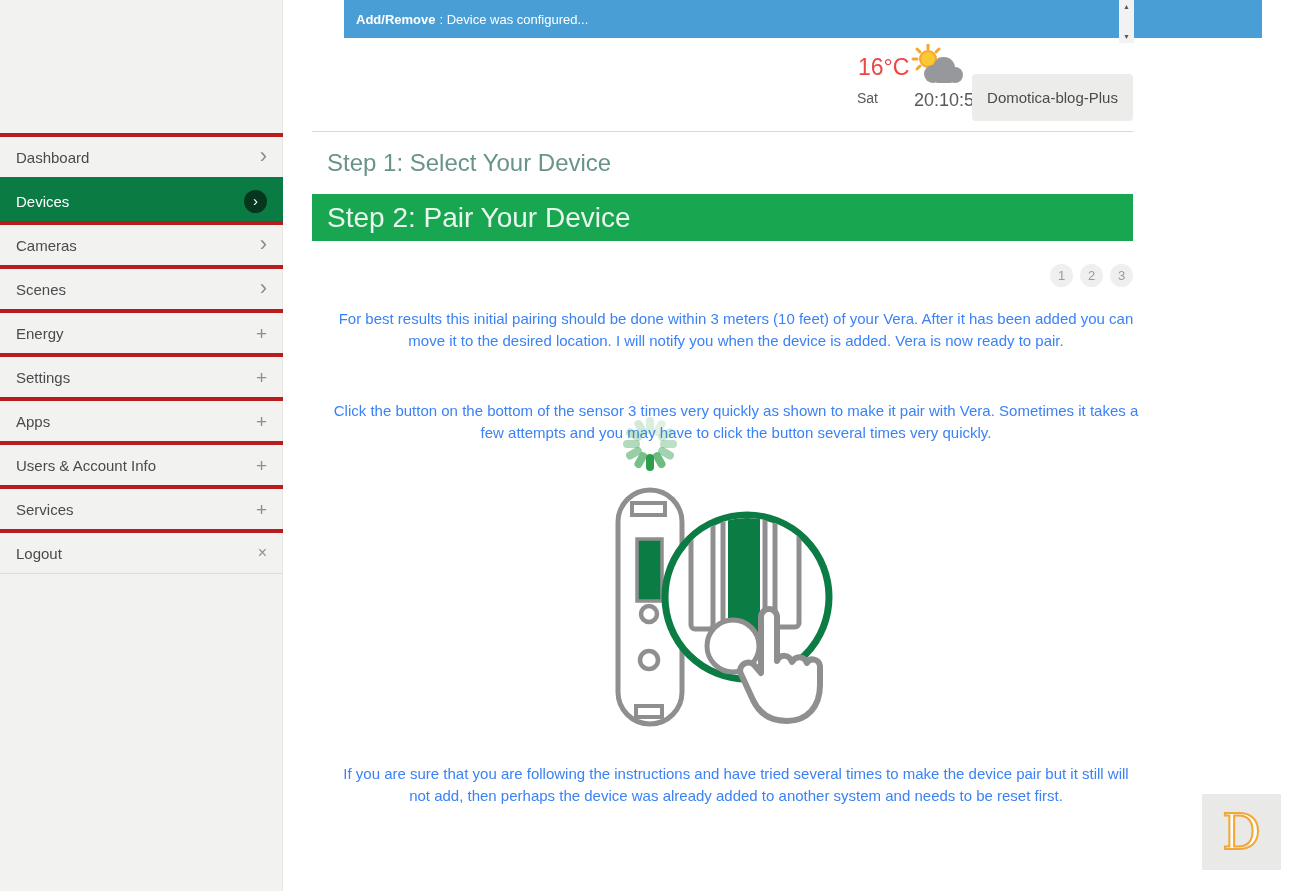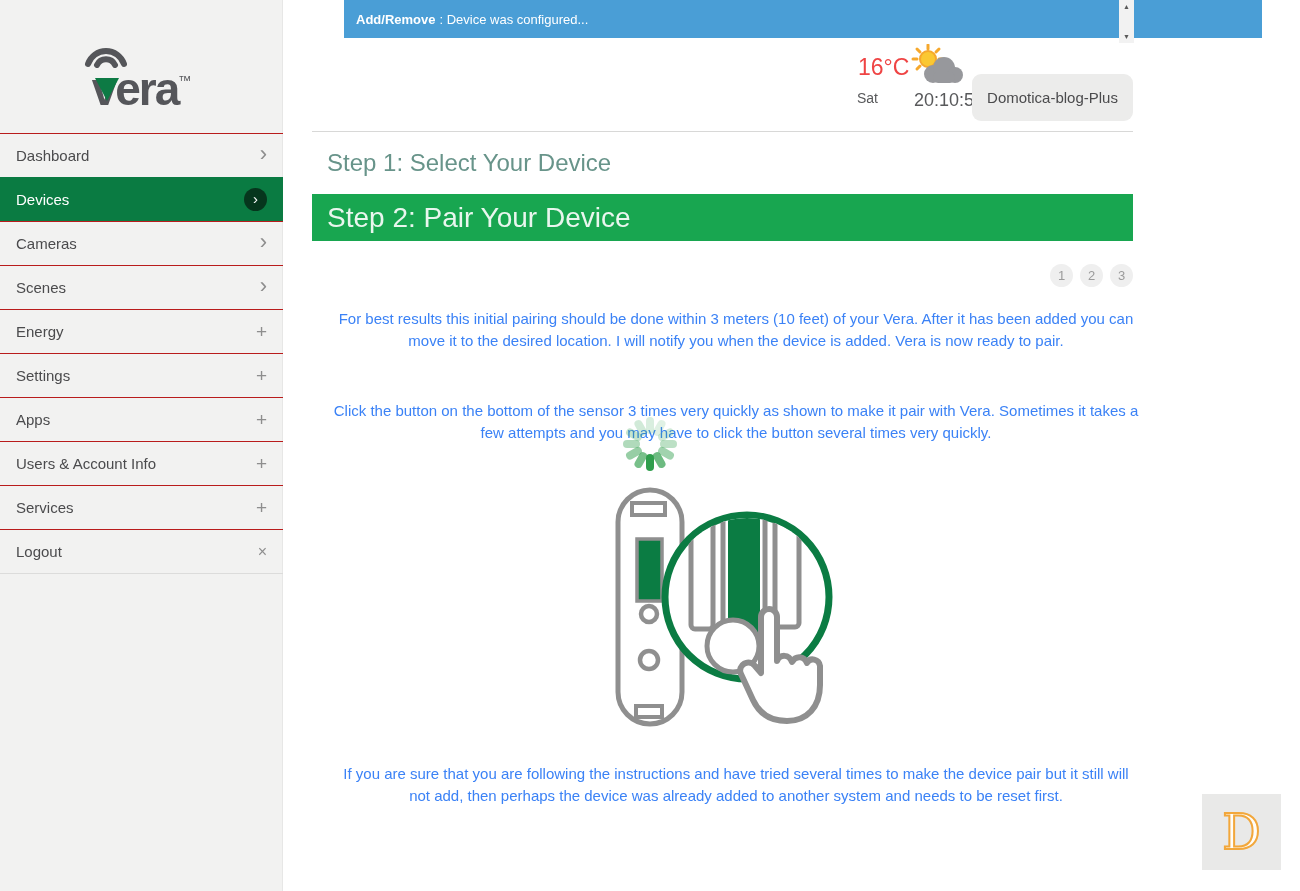--- a/index.html
+++ b/index.html
@@ -9,21 +9,21 @@
   .sidebar { position:absolute; left:0; top:0; width:283px; height:891px; background:#f2f2f1; border-right:1px solid #e7e7e6; }
   .logo { position:absolute; top:40px; left:0; width:283px; display:flex; justify-content:center; }
   .logo-wrap { position:relative; padding-top:26px; }
   .logo-text { font-size:46px; font-weight:700; color:#55565a; letter-spacing:-2px; line-height:1; }
   .logo-tm { font-size:13px; color:#55565a; vertical-align:20px; letter-spacing:0; font-weight:400; }
   .logo-arcs { position:absolute; left:-9px; top:2px; }
   .logo-tri { position:absolute; left:3px; top:38px; width:0; height:0;
               border-left:12px solid transparent; border-right:12px solid transparent; border-top:23px solid #0d7a44; }
 
   .menu { position:absolute; top:133px; left:0; width:283px; border-bottom:1px solid #dcdcdb; }
-  .menu-item { height:44px; border-top:1px solid #b91c1c; display:flex; align-items:center; justify-content:space-between;
+  .menu-item { height:44px; border-top:4px solid #b91c1c; display:flex; align-items:center; justify-content:space-between;
                padding:0 16px; font-size:15px; color:#4b4b4d; cursor:pointer; background:transparent; }
   .mi-icon { color:#8e8e8e; font-size:19px; line-height:1; font-weight:400; }
   .mi-icon.chev { font-size:22px; margin-top:-3px; }
   .mi-icon.x { font-size:16px; }
   .menu-item.selected { background:#0a7b42; border-top-color:#0a7b42; color:#ffffff;text-align:center; }
   .menu-item.selected .mi-icon { background:#06361d; color:#ffffff; width:23px; height:23px; border-radius:50%;
                display:flex; align-items:center; justify-content:center; font-size:15px; margin:0; padding-bottom:2px; }
 
   
   .banner { position:absolute; left:312px; top:0; width:918px; height:38px; background:#4a9ed6; color:#ffffff;
@@ -32,21 +32,21 @@
   .banner .msg { margin-left:4px; }
   .nscroll { position:absolute; left:1119px; top:0; width:15px; height:43px; background:#f2f2f2;
              display:flex; flex-direction:column; justify-content:space-between; align-items:center; padding:3px 0; }
   .nscroll span { font-size:7px; color:#5a5a5a; line-height:1; cursor:pointer; }
 
   
   .temp { position:absolute; left:858px; top:54px; font-size:23px; color:#ef4444; }
   .wicon { position:absolute; left:911px; top:44px; }
   .wday { position:absolute; left:857px; top:90px; font-size:14px; color:#58595b; }
   .wtime { position:absolute; left:914px; top:90px; font-size:18px; color:#58595b; }
-  .ctrl-btn { position:absolute; left:972px; top:74px; width:161px; height:47px; background:#ececeb; border-radius:9px;
+  .ctrl-btn { position:absolute; left:972px; top:74px; width:161px; height:47px; background:#ececeb; border-radius:4px;
               color:#4b4b4d; font-size:15px; display:flex; align-items:center; justify-content:center; cursor:pointer; }
   .hdr-divider { position:absolute; left:312px; top:131px; width:821px; height:1px; background:#d8d8d7; }
 
   
   .step1 { position:absolute; left:327px; top:149px; font-size:24px; font-weight:400; color:#68948a; cursor:pointer; }
   .step2 { position:absolute; left:312px; top:194px; width:821px; height:47px; background:#18a650; color:#e9f6ee;
            font-size:28px; display:flex; align-items:center; padding-left:15px; }
   .pager { position:absolute; top:264px; left:1050px; width:83px; display:flex; gap:7px; justify-content:flex-end; }
   .pager .dot { width:23px; height:23px; border-radius:50%; background:#efefef; color:#9b9b9b; font-size:13px;
                 display:flex; align-items:center; justify-content:center; cursor:pointer; }
@@ -58,30 +58,20 @@
 
   
   .avatar { position:absolute; left:1202px; top:794px; width:79px; height:76px; background:#e9e9e8;
             display:flex; align-items:center; justify-content:center; cursor:pointer; }
   .avatar span { font-family:"DejaVu Serif",serif; font-size:48px; color:#fffdf8; -webkit-text-stroke:2px #f2a73b; }
 </style>
 </head>
 <body>
 
 <div class="sidebar">
-  <div class="logo">
-    <div class="logo-wrap">
-      <svg class="logo-arcs" width="46" height="26" viewBox="0 0 46 26">
-        <path d="M5 22 A19 19 0 0 1 41 22" fill="none" stroke="#55565a" stroke-width="6" stroke-linecap="round"></path>
-        <path d="M14 23 A10 10 0 0 1 32 23" fill="none" stroke="#55565a" stroke-width="6" stroke-linecap="round"></path>
-      </svg>
-      <div class="logo-tri"></div>
-      <span class="logo-text">vera</span><span class="logo-tm">™</span>
-    </div>
-  </div>
 
   <div class="menu">
     <div class="menu-item">
       <span>Dashboard</span>
       <span class="mi-icon chev">›</span>
     </div>
     <div class="menu-item selected">
       <span>Devices</span>
       <span class="mi-icon chev">›</span>
     </div>

